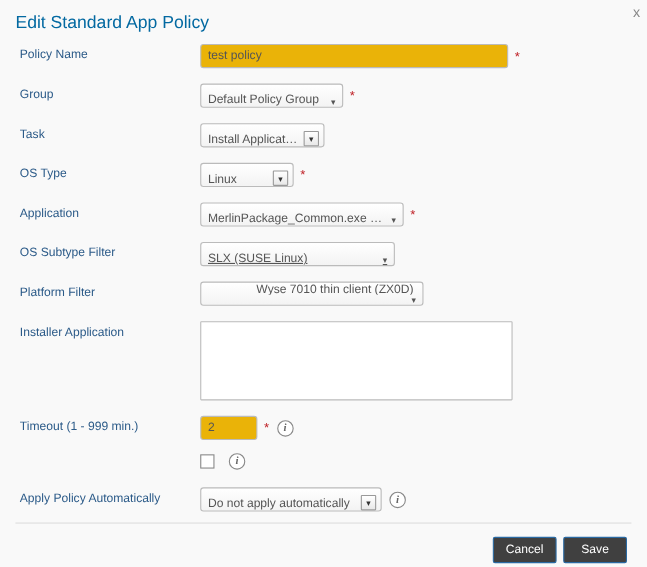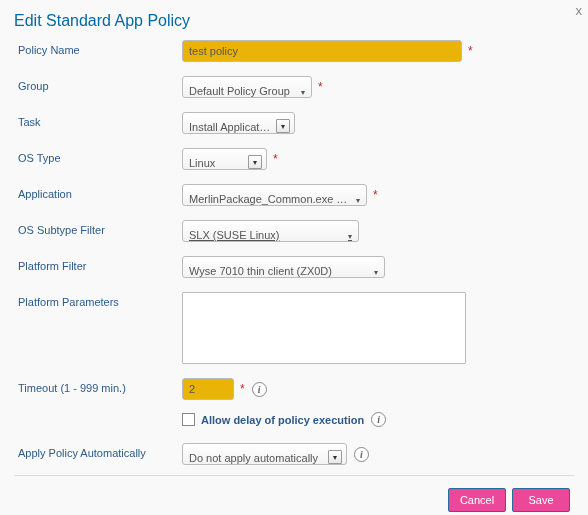--- a/index.html
+++ b/index.html
@@ -94,21 +94,21 @@
     justify-content: center;
     font-size: 8px;
     color: #333;
     border-radius: 1px;
   }
   .w130 { width: 130px; }
   .w113 { width: 113px; }
   .w85  { width: 85px; }
   .w185 { width: 185px; }
   .w177 { width: 177px; text-decoration: underline; }
-  .w203 { width: 203px; }
+  .w203 { width: 203px; flex-direction: column; }
   .w165 { width: 165px; }
   .req {
     color: #c1272d;
     font-size: 12px;
     margin-left: 6px;
   }
   .textarea {
     width: 284px;
     height: 72px;
     border: 1px solid #bbb;
@@ -160,21 +160,21 @@
   }
   .footer {
     display: flex;
     justify-content: flex-end;
     padding: 12px 4px 4px 0;
     gap: 6px;
   }
   .btn {
     min-width: 58px;
     height: 24px;
-    background: #ec4899;
+    background: #404040;
     color: #fff;
     font-size: 11px;
     border: 1px solid #2a6aa3;
     border-radius: 2px;
     display: flex;
     align-items: center;
     justify-content: center;
     padding: 0 10px;
     cursor: pointer;
   }
@@ -255,38 +255,37 @@
       <div class="label">Platform Filter</div>
       <div class="control">
         <div class="select-like w203">
           <span class="val">Wyse 7010 thin client (ZX0D)</span>
           <span class="arr">▾</span>
         </div>
       </div>
     </div>
 
     <div class="row">
-      <div class="label">Platform Parameters</div>
+      <div class="label">Installer Application</div>
       <div class="control">
         <textarea class="textarea" style=""></textarea>
       </div>
     </div>
 
     <div class="row">
       <div class="label">Timeout (1 - 999 min.)</div>
       <div class="control">
         <input class="text-input w52" value="2" style="">
         <span class="req">*</span>
         <span class="info-icon">i</span>
       </div>
     </div>
 
     <div class="checkbox-row">
       <div class="checkbox-box"></div>
-      <span class="checkbox-label">Allow delay of policy execution</span>
       <span class="info-icon">i</span>
     </div>
 
     <div class="row" style="margin-bottom:10px;">
       <div class="label">Apply Policy Automatically</div>
       <div class="control">
         <div class="select-like w165">
           <span class="val">Do not apply automatically</span>
           <span class="arr-box">▾</span>
         </div>

